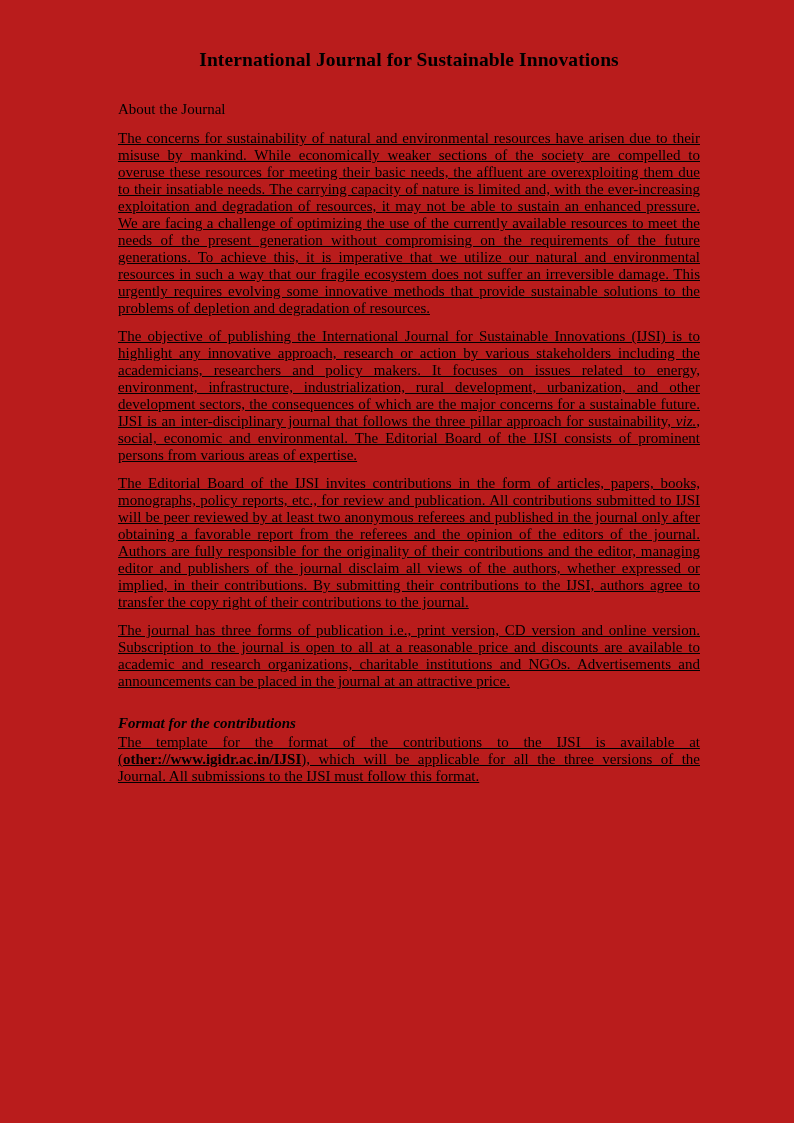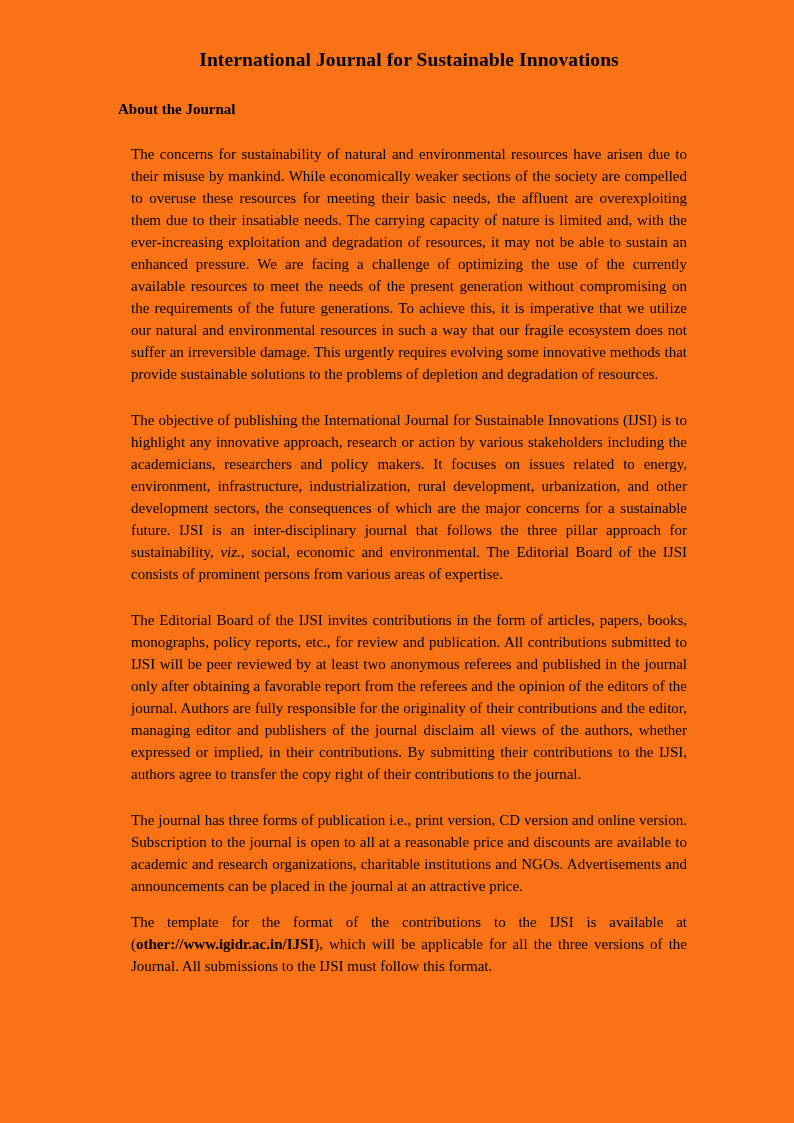--- a/index.html
+++ b/index.html
@@ -15,61 +15,62 @@
     overflow: hidden;
     font-family: "Liberation Serif", "DejaVu Serif", serif;
     color: #000000;
     -webkit-font-smoothing: antialiased;
   }
   .page {
     width: 794px;
     height: 1123px;
     box-sizing: border-box;
     padding: 0;
-    background: #f97316;
+    background: #b91c1c;
     position: relative;
   }
   .content {
     position: absolute;
     left: 118px;
     top: 0;
     width: 582px;
   }
   .doc-title {
     font-size: 19.5px;
     font-weight: bold;
     text-align: center;
     margin: 0;
     padding-top: 48px;
     letter-spacing: 0.1px;
     line-height: 1.2;
   }
   .section-heading {
     font-size: 15px;
-    font-weight: bold;
+    font-weight: normal;
     margin: 0;
     padding-top: 29px;
     line-height: 1.25;
   }
   .section-heading-italic {
     font-size: 15px;
     font-weight: bold;
     font-style: italic;
     margin: 0;
     padding-top: 24px;
     line-height: 1.25;
   }
   p.body-text {
     font-size: 15px;
-    line-height: 22px;
+    line-height: 17px;
     text-align: justify;
     text-justify: inter-word;
-    margin: 13px;
+    margin: 0;
     padding-top: 11px;
     hyphens: none;
+    text-decoration: underline;
   }
   p.body-text.tight {
     padding-top: 1px;
   }
   .it { font-style: italic; }
   .bd { font-weight: bold; }
 </style>
 </head>
 <body>
 
@@ -81,17 +82,18 @@
     <h2 class="section-heading">About the Journal</h2>
 
     <p class="body-text">The concerns for sustainability of natural and environmental resources have arisen due to their misuse by mankind. While economically weaker sections of the society are compelled to overuse these resources for meeting their basic needs, the affluent are overexploiting them due to their insatiable needs. The carrying capacity of nature is limited and, with the ever-increasing exploitation and degradation of resources, it may not be able to sustain an enhanced pressure.  We are facing a challenge of optimizing the use of the currently available resources to meet the needs of the present generation without compromising on the requirements of the future generations. To achieve this, it is imperative that we utilize our natural and environmental resources in such a way that our fragile ecosystem does not suffer an irreversible damage. This urgently requires evolving some innovative methods that provide sustainable solutions to the problems of depletion and degradation of resources.</p>
 
     <p class="body-text"><span>The objective of publishing the International Journal for Sustainable Innovations (IJSI) is to highlight any innovative approach, research or action by various stakeholders including the academicians, researchers and policy makers. It focuses on issues related to energy, environment, infrastructure, industrialization, rural development, urbanization, and other development sectors, the consequences of which are the major concerns for a sustainable future. IJSI is an inter-disciplinary journal that follows the three pillar approach for sustainability, </span><span class="it">viz.</span><span>, social, economic and environmental.  The Editorial Board of the IJSI consists of prominent persons from various areas of expertise.</span></p>
 
     <p class="body-text">The Editorial Board of the IJSI invites contributions in the form of articles, papers, books, monographs, policy reports, etc., for review and publication. All contributions submitted to IJSI will be peer reviewed by at least two anonymous referees and published in the journal only after obtaining a favorable report from the referees and the opinion of the editors of the journal. Authors are fully responsible for the originality of their contributions and the editor, managing editor and publishers of the journal disclaim all views of the authors, whether expressed or implied, in their contributions. By submitting their contributions to the IJSI, authors agree to transfer the copy right of their contributions to the journal.</p>
 
     <p class="body-text">The journal has three forms of publication i.e., print version, CD version and online version. Subscription to the journal is open to all at a reasonable price and discounts are available to academic and research organizations, charitable institutions and NGOs. Advertisements and announcements can be placed in the journal at an attractive price.</p>
 
+    <h2 class="section-heading-italic">Format for the contributions</h2>
 
     <p class="body-text tight"><span>The template for the format of the contributions to the IJSI is available at (</span><span class="bd">other://www.igidr.ac.in/IJSI</span><span>), which will be applicable for all the three versions of the Journal. All submissions to the IJSI must  follow this format.</span></p>
 
   </div>
 </div>
 
 </body></html>

